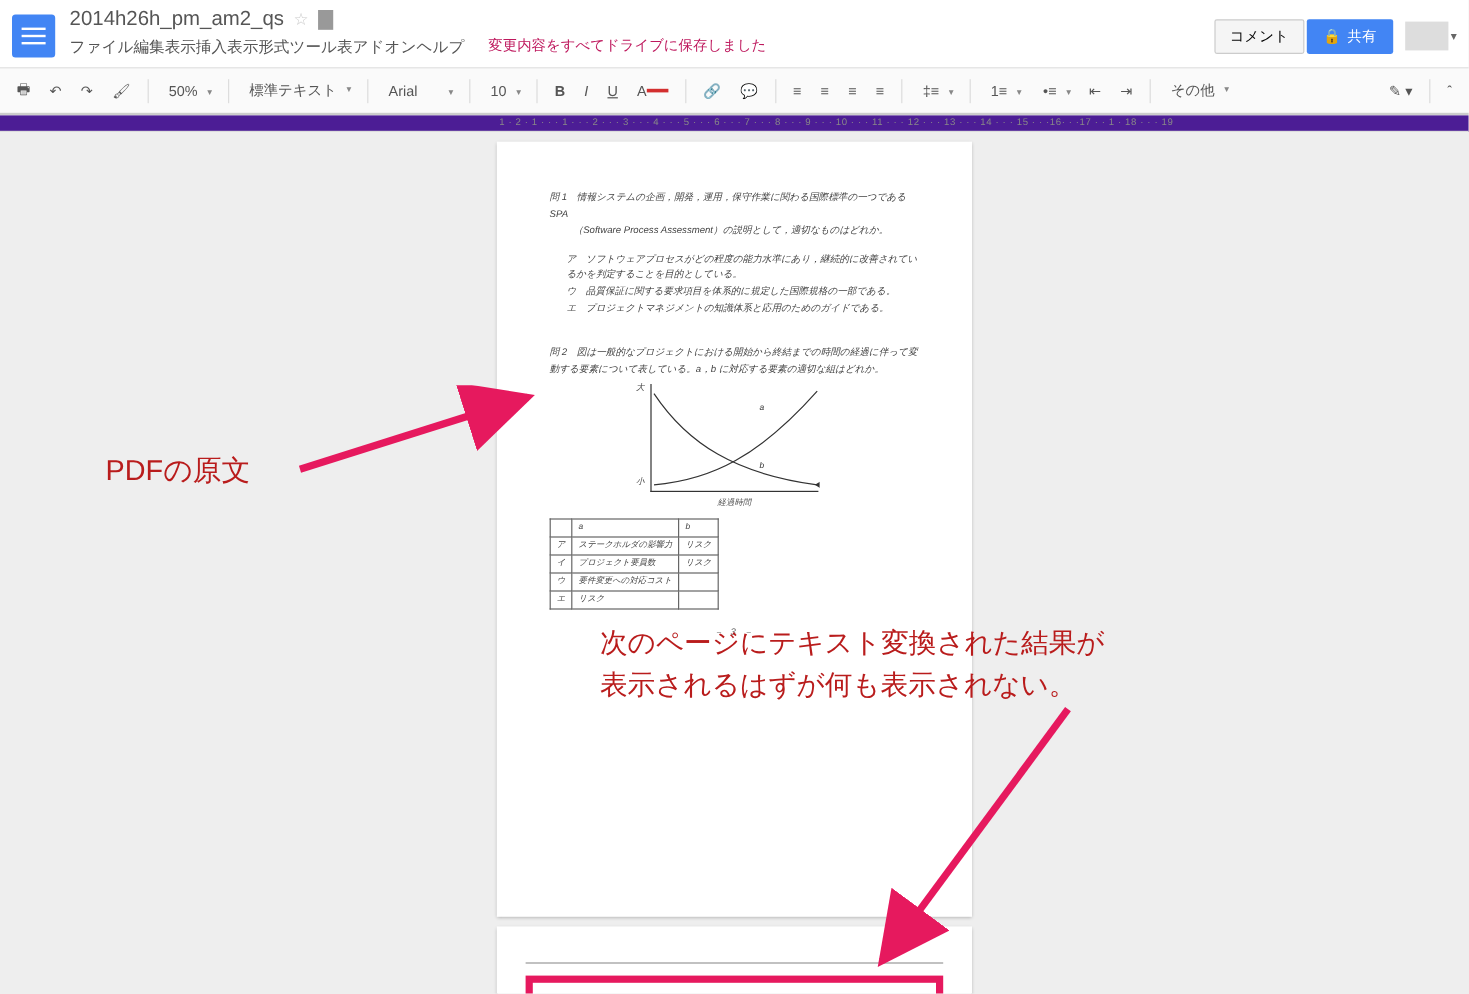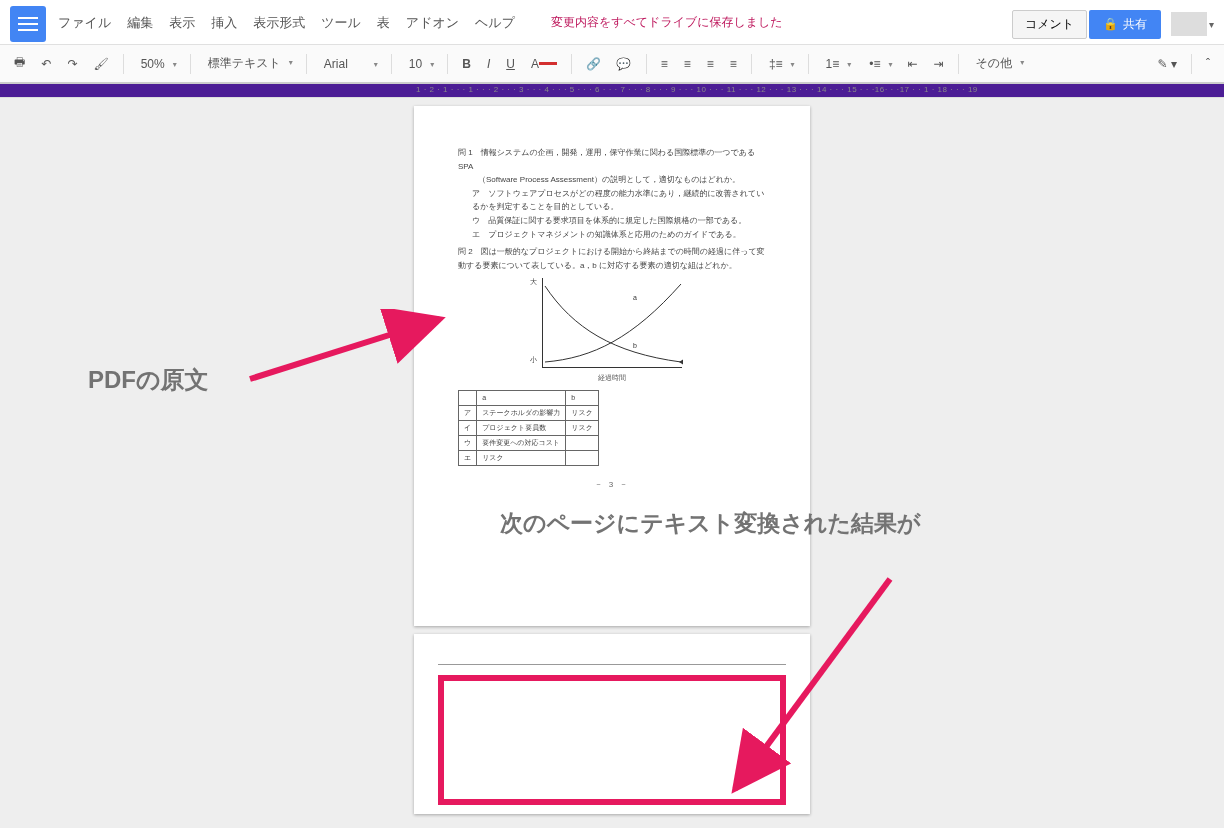--- a/index.html
+++ b/index.html
@@ -5,63 +5,68 @@
 * { margin:0; padding:0; box-sizing:border-box; }
 body { font-family:Arial,"Hiragino Kaku Gothic ProN","メイリオ",sans-serif; background:#eee; width:1224px; height:828px; overflow:hidden; position:relative; }
 .header { background:#fff; border-bottom:1px solid #ccc; }
 .titlebar { display:flex; align-items:center; padding:6px 10px 2px; }
 .doc-icon { width:36px; height:36px; background:#4285f4; border-radius:3px; display:flex; align-items:center; justify-content:center; margin-right:12px; }
 .doc-icon::before { content:""; width:20px; height:2px; background:#fff; box-shadow:0 -6px 0 #fff,0 6px 0 #fff; }
 .title-area { flex:1; }
 .doc-title { font-size:17px; color:#555; display:flex; align-items:center; gap:8px; }
 .star { color:#ccc; font-size:14px; }
 .folder { color:#999; font-size:16px; }
-.menubar { display:flex; gap:16px; font-size:13px; color:#555; padding:4px 0 6px; }
+.menubar { display:flex; font-size:13px; color:#555; padding:4px 0 6px; }
 .menubar span { cursor:pointer; }
 .save-status { color:#be185d; font-size:12px; margin-left:20px; }
 .right-buttons { display:flex; gap:2px; align-items:center; }
 .btn-comment { background:#f5f5f5; border:1px solid #ccc; padding:5px 12px; font-size:12px; border-radius:2px; cursor:pointer; }
 .btn-share { background:#4285f4; color:#fff; border:none; padding:6px 14px; font-size:12px; border-radius:2px; cursor:pointer; display:flex; gap:5px; align-items:center; }
 .account { width:36px; height:24px; background:#ddd; margin-left:8px; }
 .acct-drop { font-size:10px; color:#666; }
 .toolbar { display:flex; align-items:center; gap:4px; padding:4px 8px; background:#fafafa; border-top:1px solid #e0e0e0; border-bottom:1px solid #ccc; font-size:12px; color:#555; }
 .tb-btn { padding:4px 6px; cursor:pointer; display:inline-flex; align-items:center; }
 .tb-sep { width:1px; height:20px; background:#ddd; margin:0 4px; }
 .tb-drop { padding:3px 16px 3px 8px; border:1px solid transparent; cursor:pointer; position:relative; min-width:34px; }
 .tb-drop::after { content:"▾"; font-size:8px; position:absolute; right:4px; top:6px; color:#888; }
 .tb-drop.wide { min-width:80px; }
 .tb-drop.wider { min-width:68px; }
 .canvas { position:relative; height:calc(828px - 94px); overflow:hidden; background:#eee; }
 .ruler { height:14px; background:#4c1d95; border-bottom:1px solid #ddd; position:relative; font-size:8px; color:#888; overflow:hidden; }
 .ruler-inner { position:absolute; left:416px; top:1px; white-space:nowrap; letter-spacing:0.5px; }
 .page { width:396px; background:#fff; margin:8px auto; box-shadow:0 1px 3px rgba(0,0,0,0.3); position:relative; }
-.page1 { height:520px; padding:40px 44px 20px; font-size:8px; color:#444; line-height:1.7; }
+.page1 { height:646px; padding:40px 44px 20px; font-size:8px; color:#444; line-height:1.7;font-style:italic; }
 .page2 { height:180px; padding:30px 24px; }
 .q-head { font-size:8px; }
 .opts { padding-left:14px; }
 .chart { width:140px; height:90px; margin:6px auto 4px; position:relative; border-left:1px solid #333; border-bottom:1px solid #333; }
 .xlabel { text-align:center; font-size:7px; color:#555; }
 .tbl { border-collapse:collapse; font-size:7px; margin-top:6px; }
 .tbl td { border:1px solid #666; padding:1px 5px; }
 .pgnum { text-align:center; font-size:8px; color:#666; margin-top:12px; letter-spacing:2px; }
-.anno { position:absolute; color:#737373; font-weight:bold; font-size:24px; pointer-events:none; }
+.anno { position:absolute; color:#b91c1c; font-weight:normal; font-size:24px; pointer-events:none; }
 .anno1 { left:88px; top:280px; }
 .anno2 { left:500px; top:422px; line-height:1.5; font-size:23px; }
 .arrow { position:absolute; pointer-events:none; }
 .empty-box { border:6px solid #e6195e; height:130px; margin-top:10px; }
 .hr-thin { border:none; border-top:1px solid #999; margin-bottom:2px; }
 .color-bar { display:inline-block; width:18px; height:3px; background:#d32f2f; vertical-align:bottom; }
 </style>
 </head>
 <body>
 
 <div class="header">
   <div class="titlebar">
     <div class="doc-icon"></div>
     <div class="title-area">
+      <div class="doc-title">
+        <span>2014h26h_pm_am2_qs</span>
+        <span class="star">☆</span>
+        <span class="folder">▇</span>
+      </div>
       <div class="menubar">
         <span>ファイル</span>
         <span>編集</span>
         <span>表示</span>
         <span>挿入</span>
         <span>表示形式</span>
         <span>ツール</span>
         <span>表</span>
         <span>アドオン</span>
         <span>ヘルプ</span>
@@ -127,26 +132,26 @@
 </div>
 
 <div class="canvas">
   <div class="ruler">
       <span class="ruler-inner">1 · 2 · 1 · · · 1 · · · 2 · · · 3 · · · 4 · · · 5 · · · 6 · · · 7 · · · 8 · · · 9 · · · 10 · · · 11 · · · 12 · · · 13 · · · 14 · · · 15 · · ·16· · ·17 · ·  1 · 18 · · · 19</span>
     </div>
 
   <div class="page page1">
     <div class="q-head">問 1　情報システムの企画，開発，運用，保守作業に関わる国際標準の一つである SPA</div>
     <div style="padding-left:20px">（Software Process Assessment）の説明として，適切なものはどれか。</div>
-    <div class="opts" style="">
+    <div class="opts" style="margin-top:10px">
       <div>ア　ソフトウェアプロセスがどの程度の能力水準にあり，継続的に改善されているかを判定することを目的としている。</div>
       <div>ウ　品質保証に関する要求項目を体系的に規定した国際規格の一部である。</div>
       <div>エ　プロジェクトマネジメントの知識体系と応用のためのガイドである。</div>
     </div>
-    <div class="q-head" style="margin-top:4px">問 2　図は一般的なプロジェクトにおける開始から終結までの時間の経過に伴って変動する要素について表している。a，b に対応する要素の適切な組はどれか。</div>
+    <div class="q-head" style="margin-top:24px">問 2　図は一般的なプロジェクトにおける開始から終結までの時間の経過に伴って変動する要素について表している。a，b に対応する要素の適切な組はどれか。</div>
     <div style="position:relative;margin-top:4px">
       <span style="position:absolute;left:72px;top:-2px;font-size:7px">大</span>
       <span style="position:absolute;left:72px;top:76px;font-size:7px">小</span>
       <div class="chart">
         <svg width="140" height="90" style="position:absolute;left:0;top:0">
           <path d="M2,8 C30,50 70,75 138,84" stroke="#333" fill="none" stroke-width="1"></path>
           <path d="M2,84 C50,80 90,60 138,6" stroke="#333" fill="none" stroke-width="1"></path>
           <text x="90" y="22" font-size="7" fill="#333">a</text>
           <text x="90" y="70" font-size="7" fill="#333">b</text>
           <path d="M136,84 l5,-3 l0,6 z" fill="#333"></path>
@@ -196,20 +201,21 @@
     <defs>
         <marker id="ah1" markerWidth="12" markerHeight="12" refX="9" refY="5" orient="auto">
           <path d="M0,0 L10,5 L0,10 z" fill="#e6195e"></path>
         </marker>
       </defs>
     <line x1="5" y1="70" x2="195" y2="10" stroke="#e6195e" stroke-width="6" marker-end="url(#ah1)"></line>
   </svg>
 
   <div class="anno anno2">
     <div>次のページにテキスト変換された結果が</div>
+    <div>表示されるはずが何も表示されない。</div>
   </div>
   <svg class="arrow" style="left:720px;top:490px" width="200" height="230">
     <defs>
         <marker id="ah2" markerWidth="12" markerHeight="12" refX="9" refY="5" orient="auto">
           <path d="M0,0 L10,5 L0,10 z" fill="#e6195e"></path>
         </marker>
       </defs>
     <line x1="170" y1="5" x2="15" y2="215" stroke="#e6195e" stroke-width="6" marker-end="url(#ah2)"></line>
   </svg>
 </div>

